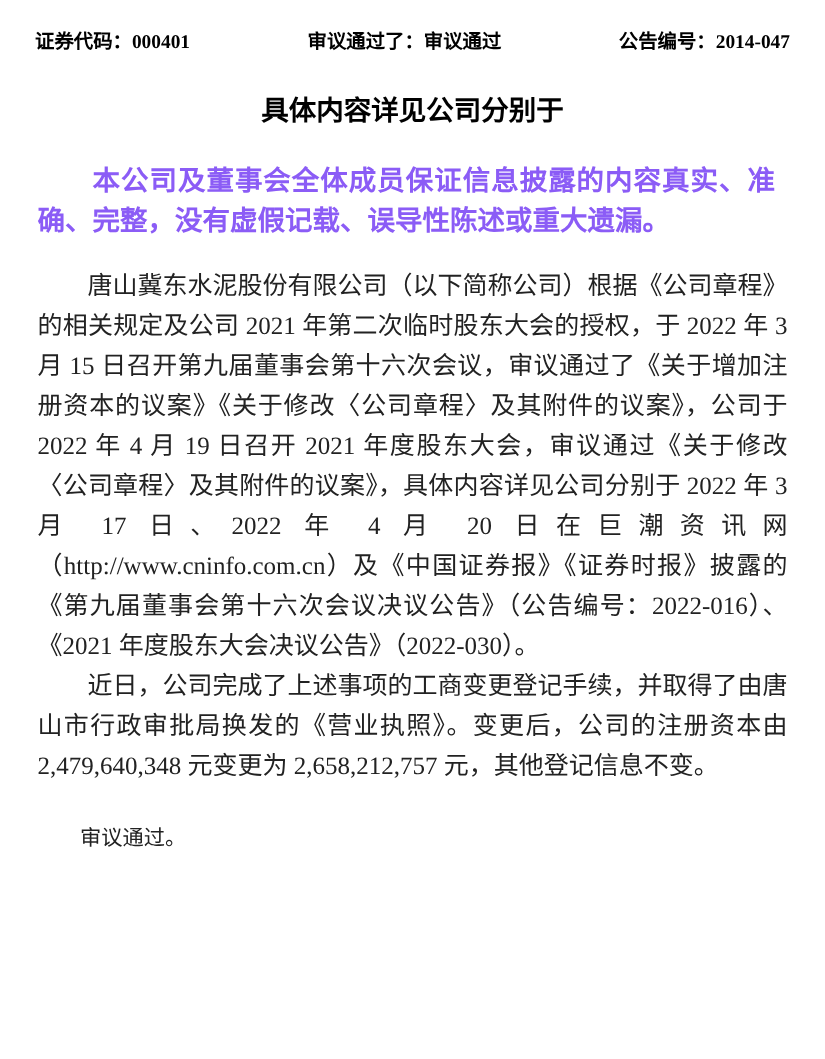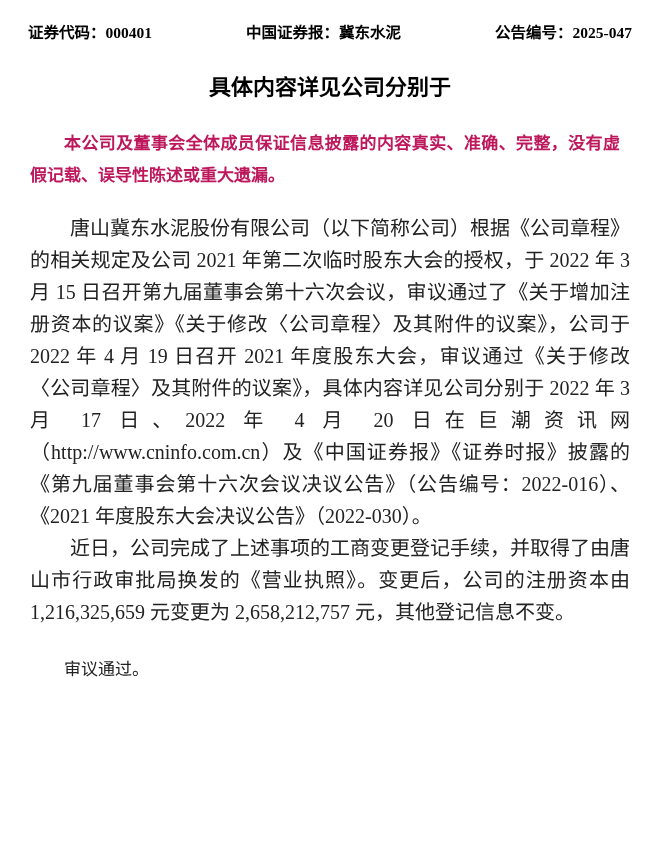--- a/index.html
+++ b/index.html
@@ -33,25 +33,25 @@
     margin-top: 26px;
     text-align: center;
     font-weight: bold;
     font-size: 22px;
     line-height: 40px;
     color: #000000;
   }
   .statement {
     margin: 20px 40px 0 30px;
     font-weight: bold;
-    font-size: 17px;
+    font-size: 22px;
     line-height: 32px;
     text-indent: 2em;
     text-align: justify;
-    color: #be185d;
+    color: #8b5cf6;
   }
   .body-para {
     margin: 0 30px;
     font-size: 20px;
     line-height: 32px;
     text-indent: 2em;
     text-align: justify;
     color: #222222;
   }
   .body-para.first {
@@ -82,30 +82,30 @@
     white-space: nowrap;
   }
 </style>
 </head>
 <body>
 
 <div class="page">
 
   <div class="header-row">
     <span class="header-cell"><span>证券代码：</span><span>000401</span></span>
-    <span class="header-cell"><span>中国证券报：</span><span>冀东水泥</span></span>
-    <span class="header-cell"><span>公告编号：</span><span>2025-047</span></span>
+    <span class="header-cell"><span>审议通过了：</span><span>审议通过</span></span>
+    <span class="header-cell"><span>公告编号：</span><span>2014-047</span></span>
   </div>
 
   <div class="title-block">
     <div>具体内容详见公司分别于</div>
   </div>
 
   <p class="statement">本公司及董事会全体成员保证信息披露的内容真实、准确、完整，没有虚假记载、误导性陈述或重大遗漏。</p>
 
   <p class="body-para first">唐山冀东水泥股份有限公司（以下简称公司）根据《公司章程》的相关规定及公司 2021 年第二次临时股东大会的授权，于 2022 年 3 月 15 日召开第九届董事会第十六次会议，审议通过了《关于增加注册资本的议案》《关于修改〈公司章程〉及其附件的议案》，公司于 2022 年 4 月 19 日召开 2021 年度股东大会，审议通过《关于修改〈公司章程〉及其附件的议案》，具体内容详见公司分别于 2022 年 3 月 17 日、2022 年 4 月 20 日在巨潮资讯网（http://www.cninfo.com.cn）及《中国证券报》《证券时报》披露的《第九届董事会第十六次会议决议公告》（公告编号：2022-016）、《2021 年度股东大会决议公告》（2022-030）。</p>
 
-  <p class="body-para">近日，公司完成了上述事项的工商变更登记手续，并取得了由唐山市行政审批局换发的《营业执照》。变更后，公司的注册资本由 1,216,325,659 元变更为 2,658,212,757 元，其他登记信息不变。</p>
+  <p class="body-para">近日，公司完成了上述事项的工商变更登记手续，并取得了由唐山市行政审批局换发的《营业执照》。变更后，公司的注册资本由 2,479,640,348 元变更为 2,658,212,757 元，其他登记信息不变。</p>
 
   <p class="closing">审议通过。</p>
 
 
 </div>
 
 </body></html>

